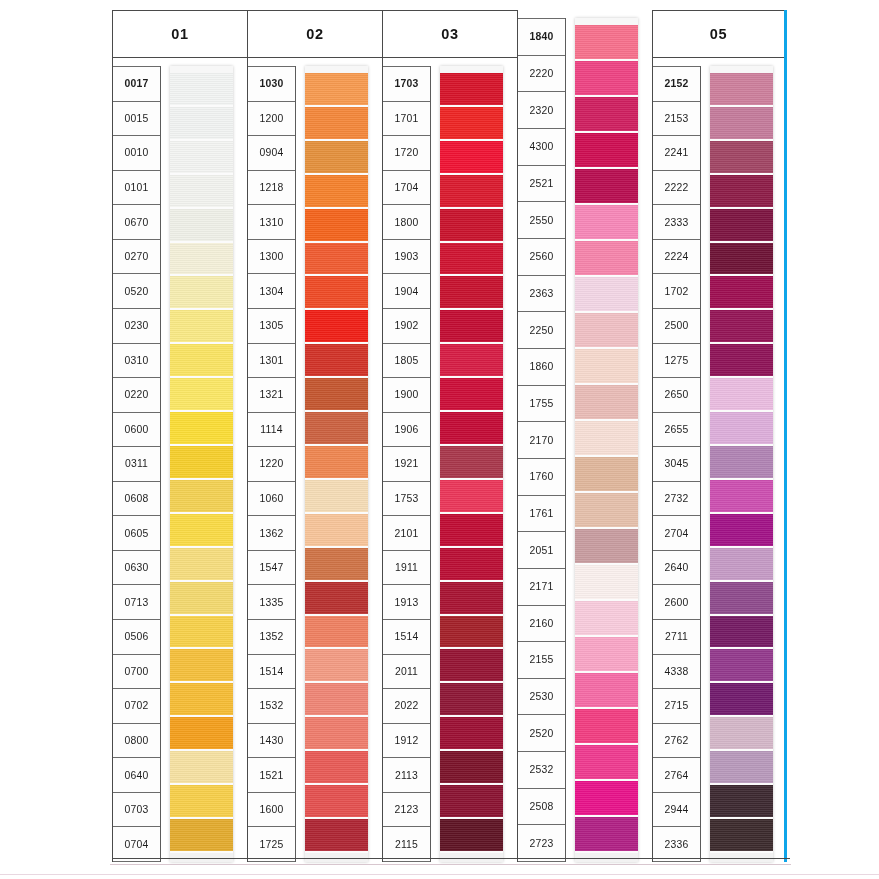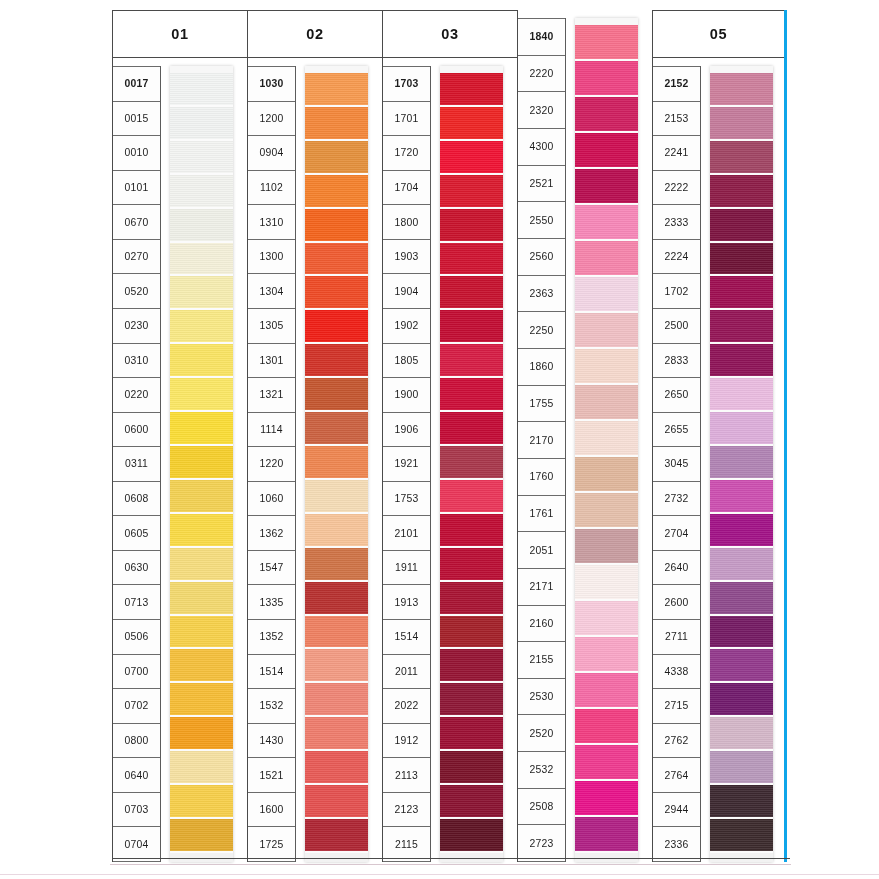--- a/index.html
+++ b/index.html
@@ -301,21 +301,21 @@
             <div class="code-cell">
               <span class="code-text">1030</span>
             </div>
             <div class="code-cell">
               <span class="code-text">1200</span>
             </div>
             <div class="code-cell">
               <span class="code-text">0904</span>
             </div>
             <div class="code-cell">
-              <span class="code-text">1102</span>
+              <span class="code-text">1218</span>
             </div>
             <div class="code-cell">
               <span class="code-text">1310</span>
             </div>
             <div class="code-cell">
               <span class="code-text">1300</span>
             </div>
             <div class="code-cell">
               <span class="code-text">1304</span>
             </div>
@@ -634,21 +634,21 @@
             <div class="code-cell">
               <span class="code-text">2224</span>
             </div>
             <div class="code-cell">
               <span class="code-text">1702</span>
             </div>
             <div class="code-cell">
               <span class="code-text">2500</span>
             </div>
             <div class="code-cell">
-              <span class="code-text">2833</span>
+              <span class="code-text">1275</span>
             </div>
             <div class="code-cell">
               <span class="code-text">2650</span>
             </div>
             <div class="code-cell">
               <span class="code-text">2655</span>
             </div>
             <div class="code-cell">
               <span class="code-text">3045</span>
             </div>

